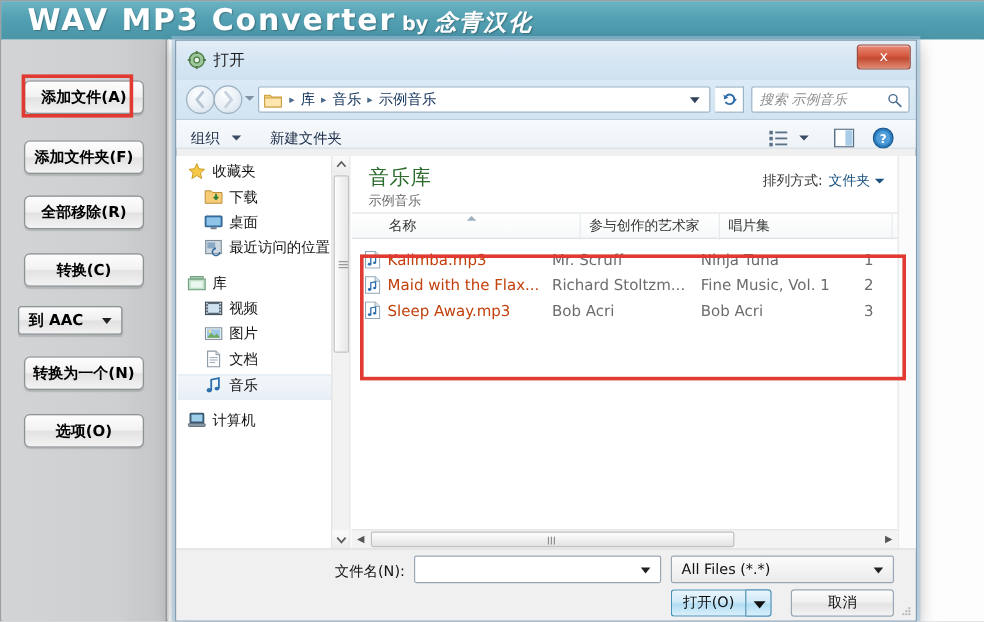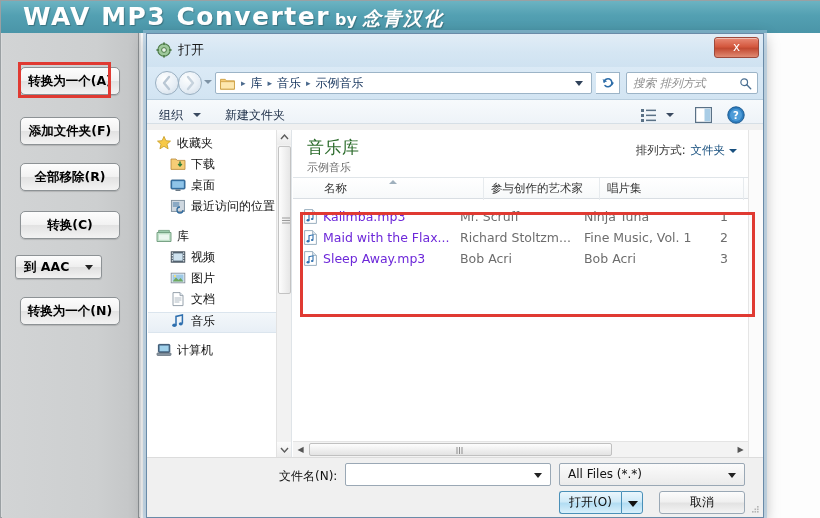--- a/index.html
+++ b/index.html
@@ -256,21 +256,21 @@
     border-left: 4px solid transparent; border-right: 4px solid transparent;
     border-bottom: 4px solid #9fb0bd;
   }
 
   .rows { position: relative; padding-top: 7px; }
   .frow {
     position: relative; height: 21px; display: flex; align-items: center;
     font-size: 12.5px; font-family: "DejaVu Sans", sans-serif; cursor: default;
     white-space: nowrap;
   }
-  .frow .cellname { position: absolute; left: 30px; color: #6d28d9; text-align: center; }
+  .frow .cellname { position: absolute; left: 30px; color: #c2410c; text-align: center; }
   .frow .cellart  { position: absolute; left: 167px; color: #6d6d6d; }
   .frow .cellalb  { position: absolute; left: 283px; color: #6d6d6d; margin-left: 8px; }
   .frow .cellnum  { position: absolute; left: 427px; color: #6d6d6d; }
   .mp3-ico { position: absolute; left: 11px; top: 3px; width: 13px; height: 15px; }
 
   .hscroll {
     position: absolute; left: 146px; right: 15px; bottom: 0; height: 16px;
     background: #f3f3f3; border-top: 1px solid #e4e4e4;
   }
   .hscroll .thumb {
@@ -350,31 +350,32 @@
 
   <div class="app-window">
 
     <div class="app-header">
       <div class="app-title">
         <span>WAV MP3 Converter</span><span class="by">by</span><span class="brand">念青汉化</span>
       </div>
     </div>
 
     <div class="app-sidebar">
-      <div class="side-btn" style="top:34px;">转换为一个(A)</div>
+      <div class="side-btn" style="top:34px;">添加文件(A)</div>
       <div class="side-btn" style="top:84px;">添加文件夹(F)</div>
       <div class="side-btn" style="top:130px;">全部移除(R)</div>
       <div class="side-btn" style="top:178px;">转换(C)</div>
 
       <div class="side-combo" style="top:222px;">
         <span>到 AAC</span>
         <span class="caret"></span>
       </div>
 
       <div class="side-btn" style="top:264px;">转换为一个(N)</div>
+      <div class="side-btn" style="top:312px;">选项(O)</div>
     </div>
 
     <div class="app-body-right"></div>
   </div>
 
   <div class="dialog">
 
     <div class="dlg-titlebar">
       <svg class="dlg-icon" viewBox="0 0 16 16">
         <circle cx="8" cy="8" r="6.2" fill="#9ec89a" stroke="#4c7a48" stroke-width="1.1"></circle>
@@ -419,21 +420,21 @@
 
       <div class="refresh-btn">
         <svg width="14" height="14" viewBox="0 0 14 14" style="margin-top:3px">
           <path d="M3 6 A4 4 0 1 1 4 9.5" fill="none" stroke="#2c6ca8" stroke-width="1.6" stroke-linecap="round"></path>
           <path d="M1.5 3 L3.2 6.4 L6.2 5.2 Z" fill="#2c6ca8"></path>
           <path d="M11 9.5 L10 5.8 L13 6.8 Z" fill="#2c6ca8"></path>
         </svg>
       </div>
 
       <div class="searchbox">
-        <span class="search-ph">搜索 排列方式</span>
+        <span class="search-ph">搜索 示例音乐</span>
         <svg class="search-ico" viewBox="0 0 14 14">
           <circle cx="5.6" cy="5.6" r="3.6" fill="none" stroke="#4a6f92" stroke-width="1.3"></circle>
           <line x1="8.4" y1="8.4" x2="12.6" y2="12.6" stroke="#4a6f92" stroke-width="1.5" stroke-linecap="round"></line>
         </svg>
       </div>
     </div>
 
     <div class="dlg-toolbar">
       <div class="tb-item" style="left:12px">组织</div>
       <div class="tb-caret" style="left:46px"></div>

